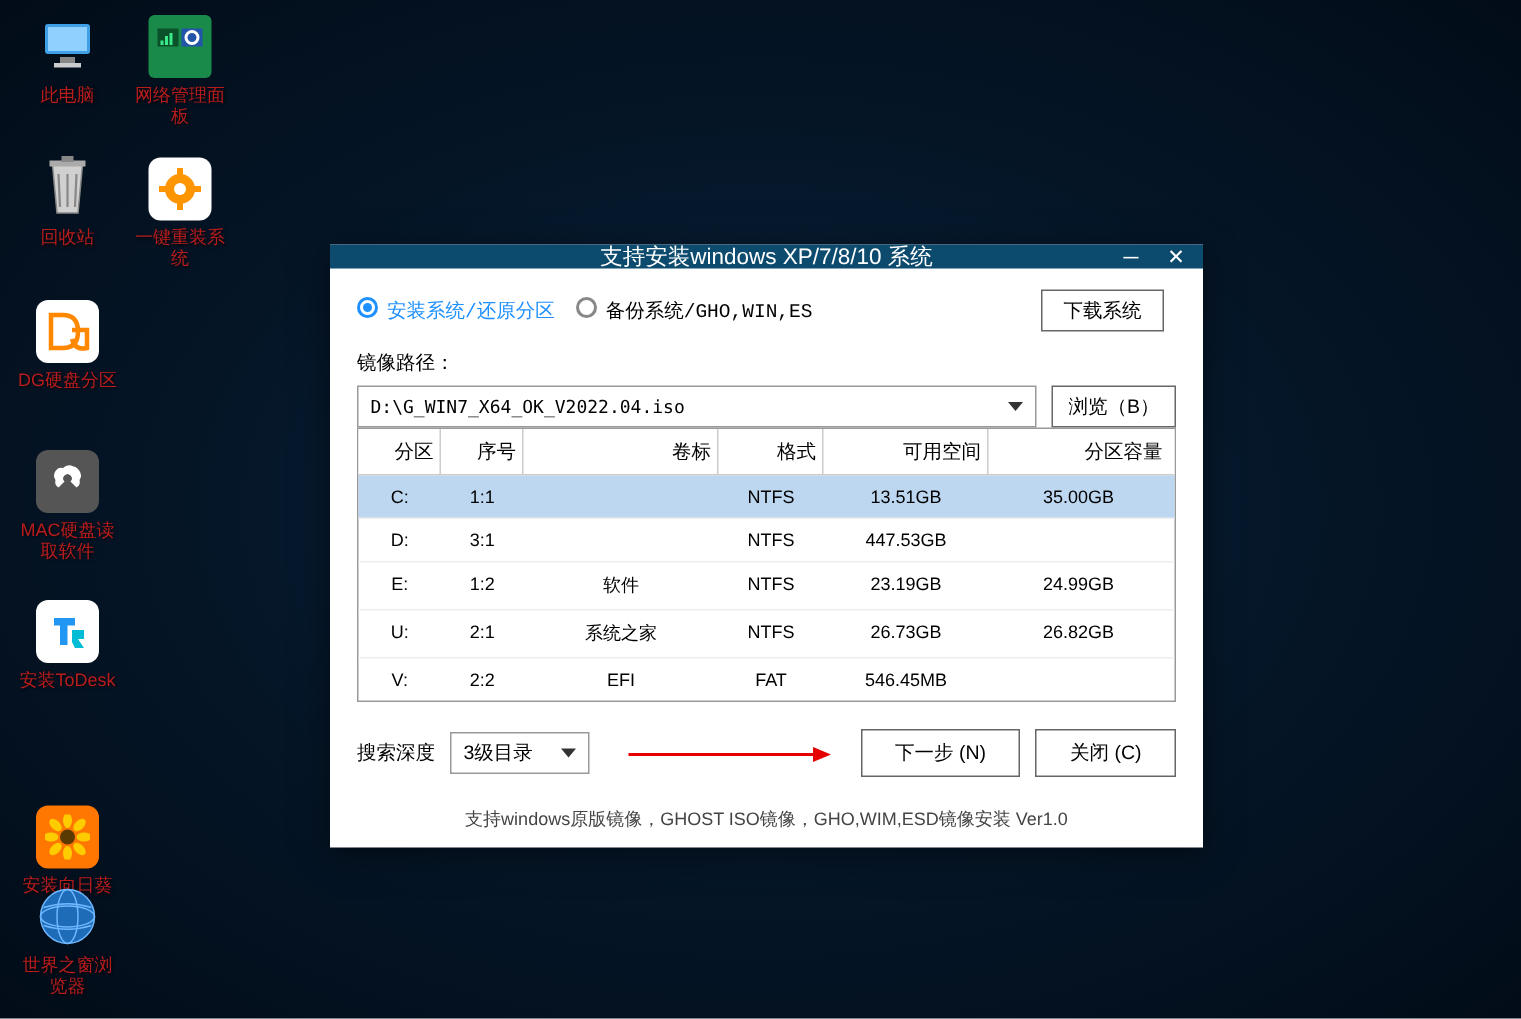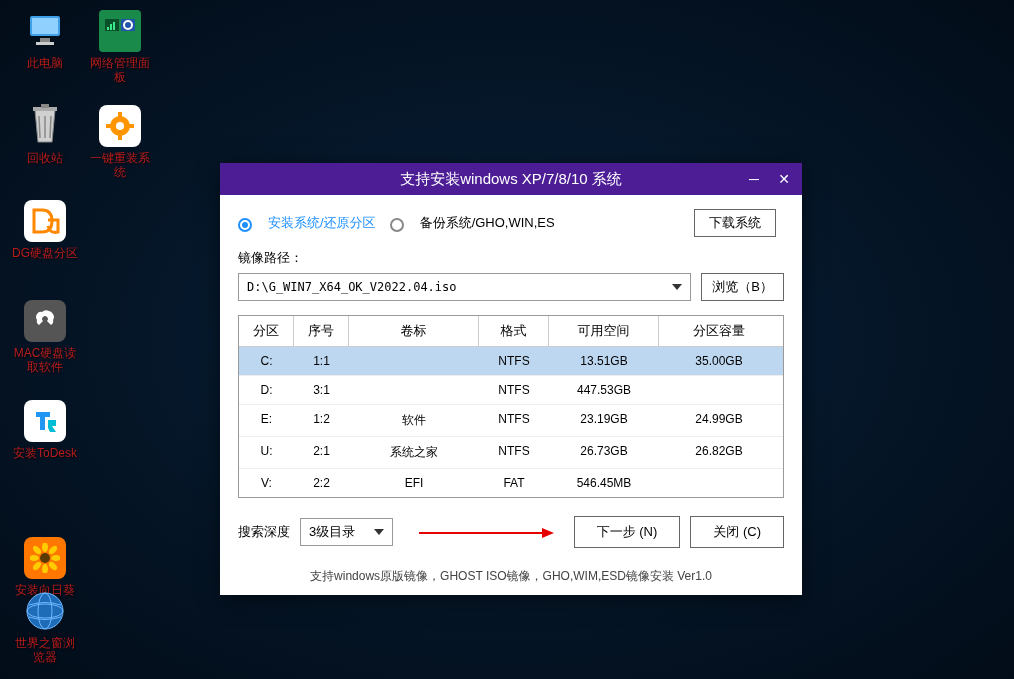--- a/index.html
+++ b/index.html
@@ -38,23 +38,23 @@
     }
     .window {
       position: absolute;
       left: 220px;
       top: 163px;
       width: 582px;
       background: #fff;
       box-shadow: 0 4px 20px rgba(0,0,0,0.5);
     }
     .titlebar {
-      background: #4c1d95;
+      background: #0c4a6e;
       color: #fff;
-      height: 32px;
+      height: 16px;
       display: flex;
       align-items: center;
       padding: 0 8px;
       position: relative;
     }
     .titlebar .title {
       flex: 1;
       text-align: center;
       font-size: 15px;
     }
@@ -78,24 +78,25 @@
       padding: 14px 18px 10px 18px;
     }
     .radio-row {
       display: flex;
       align-items: center;
       gap: 14px;
       margin-bottom: 12px;
     }
     .radio-opt {
       display: flex;
-      align-items: flex-end;
-      gap: 16px;
-      cursor: pointer;
-      font-size: 13px;
+      align-items: flex-start;
+      gap: 6px;
+      cursor: pointer;
+      font-size: 13px;
+      font-family: Liberation Mono, monospace;
     }
     .radio-circle {
       width: 14px;
       height: 14px;
       border-radius: 50%;
       border: 2px solid #888;
       display: flex;
       align-items: center;
       justify-content: center;
     }
@@ -122,21 +123,20 @@
       margin-left: auto;
       margin-right: 8px;
     }
     .path-label {
       font-size: 13px;
       margin-bottom: 6px;
     }
     .path-row {
       display: flex;
       gap: 10px;
-      margin-bottom: 14px;
     }
     .path-input {
       flex: 1;
       border: 1px solid #999;
       padding: 5px 8px;
       font-size: 12px;
       font-family: monospace, sans-serif;
       display: flex;
       align-items: center;
       justify-content: space-between;
@@ -151,21 +151,21 @@
       border: 1px solid #999;
       margin-bottom: 18px;
     }
     .table-header {
       display: flex;
       background: #fff;
       border-bottom: 1px solid #ccc;
     }
     .table-header .th {
       padding: 6px 4px;
-      text-align: center;
+      text-align: right;
       font-size: 13px;
       border-right: 1px solid #ccc;
     }
     .table-header .th:last-child { border-right: none; }
     .table-row {
       display: flex;
       border-bottom: 1px solid #eee;
     }
     .table-row:last-child { border-bottom: none; }
     .table-row.selected { background: #bdd7f0; }

